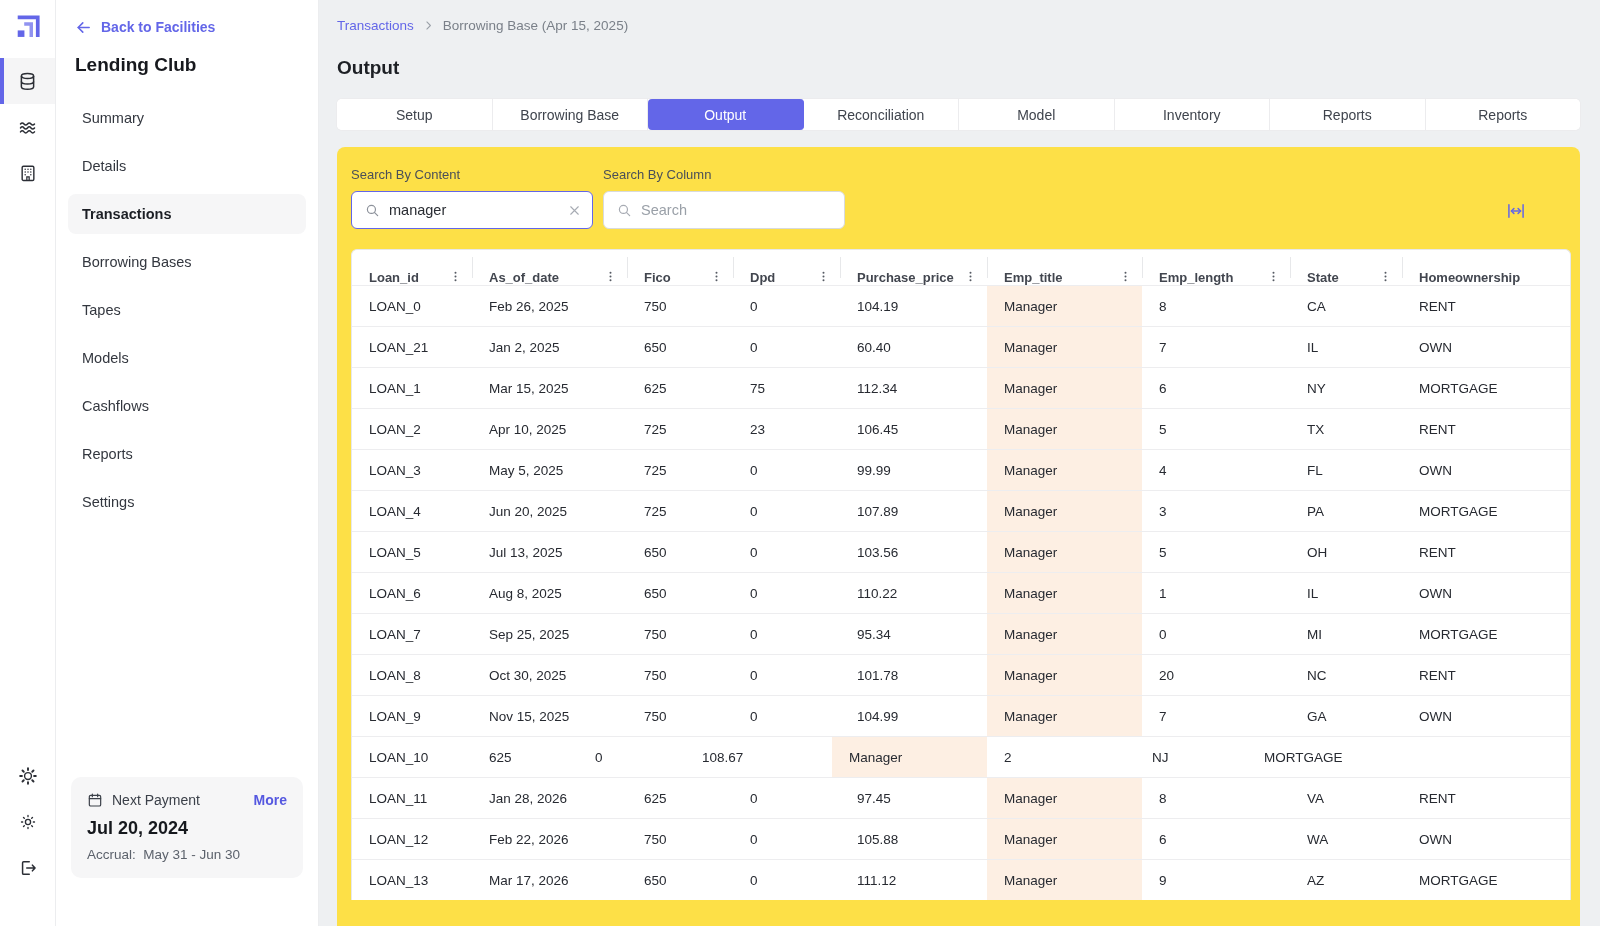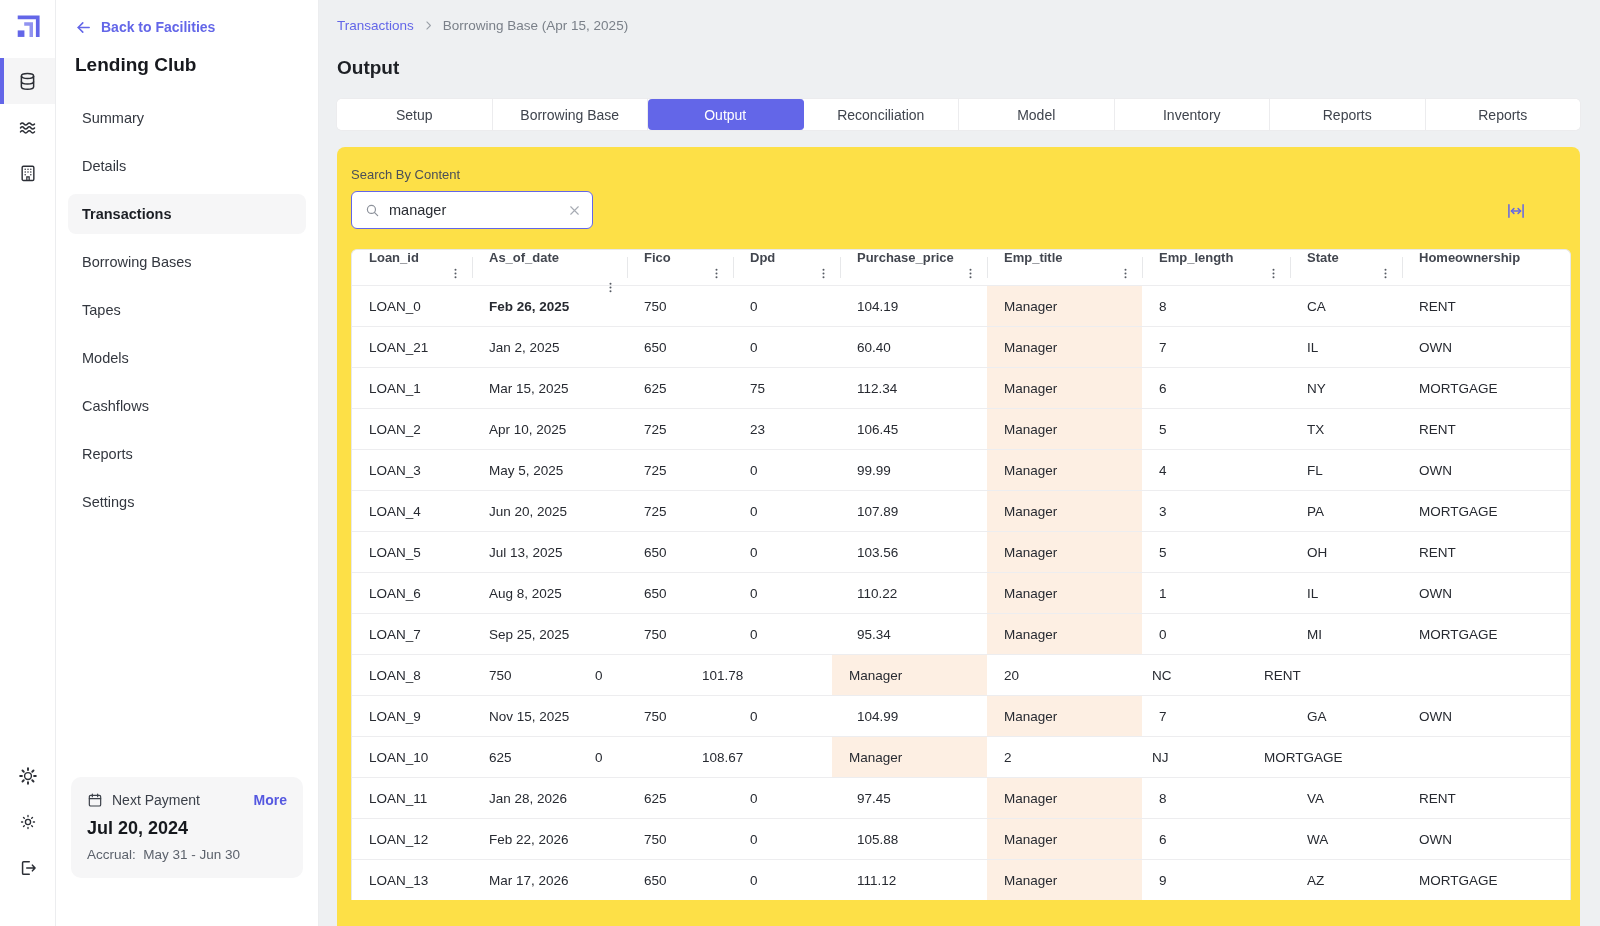--- a/index.html
+++ b/index.html
@@ -94,22 +94,22 @@
   .clear-btn { cursor:pointer; display:flex; }
   .resize-btn { margin-left:auto; margin-right:40px; margin-bottom:8px; cursor:pointer; display:flex; }
 
   
   .table {
     margin-top:20px; border:1px solid #e7e8ea; border-bottom:none; border-radius:6px 6px 0 0;
     width:1220px; overflow:hidden; background:#fff;
   }
   .thead { display:flex; height:35px; align-items:center; }
   .th {
-    height:100%; display:flex; align-items:flex-start; padding-left:17px; padding-right:8px;
-    font-size:13px; font-weight:700; color:#42464f; position:relative; flex-shrink:0;flex-direction:column;
+    height:100%; display:flex; align-items:flex-end; padding-left:17px; padding-right:8px;
+    font-size:13px; font-weight:700; color:#42464f; position:relative; flex-shrink:0;
   }
   .th + .th::before {
     content:""; position:absolute; left:0; top:7px; bottom:7px; width:1px; background:#e7e8ea;
   }
   .th-menu { margin-left:auto; cursor:pointer; display:flex; padding:2px; }
   .tr { display:flex; height:41px; border-top:1px solid #ededef; }
   .td {
     height:100%; display:flex; align-items:center; padding-left:17px;
     font-size:13.5px; color:#272a31; flex-shrink:0; overflow:hidden; white-space:nowrap;
   }
@@ -308,20 +308,32 @@
                 </svg>
             </span>
             <input type="text" value="manager" style="">
             <span class="clear-btn">
               <svg viewBox="0 0 24 24" width="15" height="15" fill="none" stroke="#a7abb3" stroke-width="1.8" stroke-linecap="round">
                   <path d="M6 6l12 12M18 6L6 18"></path>
                 </svg>
             </span>
           </div>
         </div>
+        <div class="field">
+          <label class="field-label">Search By Column</label>
+          <div class="inputbox">
+            <span style="display:flex;">
+              <svg viewBox="0 0 24 24" width="17" height="17" fill="none" stroke="#a7abb3" stroke-width="1.7" stroke-linecap="round">
+                  <circle cx="10.5" cy="10.5" r="5.7"></circle>
+                  <path d="M15 15l4.3 4.3"></path>
+                </svg>
+            </span>
+            <input type="text" placeholder="Search" style="">
+          </div>
+        </div>
         <span class="resize-btn">
           <svg viewBox="0 0 24 24" width="20" height="20" fill="none" stroke="#6366e8" stroke-width="1.8" stroke-linecap="round" stroke-linejoin="round">
             <path d="M3.5 4.5v15M20.5 4.5v15"></path>
               <path d="M6.5 12h11"></path>
               <path d="M9.5 9l-3 3 3 3M14.5 9l3 3-3 3"></path>
           </svg>
         </span>
       </div>
 
       <div class="table" id="dataTable">
@@ -405,21 +417,21 @@
                   <circle cx="8" cy="12.6" r="1.25"></circle>
                 </svg>
               </span>
             </div>
             <div class="th" style="width: 168px;">
               <span>Homeownership</span>
             </div>
           </div>
           <div class="tr">
             <div class="td" style="width: 120px;">LOAN_0</div>
-            <div class="td" style="width: 155px; font-weight: bold;">Feb 26, 2025</div>
+            <div class="td" style="width: 155px;">Feb 26, 2025</div>
             <div class="td" style="width: 106px;">750</div>
             <div class="td" style="width: 107px;">0</div>
             <div class="td" style="width: 147px;">104.19</div>
             <div class="td hl" style="width: 155px;">Manager</div>
             <div class="td" style="width: 148px;">8</div>
             <div class="td" style="width: 112px;">CA</div>
             <div class="td" style="width: 168px;">RENT</div>
           </div>
           <div class="tr">
             <div class="td" style="width: 120px;">LOAN_21</div>
@@ -504,20 +516,21 @@
             <div class="td" style="width: 106px;">750</div>
             <div class="td" style="width: 107px;">0</div>
             <div class="td" style="width: 147px;">95.34</div>
             <div class="td hl" style="width: 155px;">Manager</div>
             <div class="td" style="width: 148px;">0</div>
             <div class="td" style="width: 112px;">MI</div>
             <div class="td" style="width: 168px;">MORTGAGE</div>
           </div>
           <div class="tr">
             <div class="td" style="width: 120px;">LOAN_8</div>
+            <div class="td" style="width: 155px;">Oct 30, 2025</div>
             <div class="td" style="width: 106px;">750</div>
             <div class="td" style="width: 107px;">0</div>
             <div class="td" style="width: 147px;">101.78</div>
             <div class="td hl" style="width: 155px;">Manager</div>
             <div class="td" style="width: 148px;">20</div>
             <div class="td" style="width: 112px;">NC</div>
             <div class="td" style="width: 168px;">RENT</div>
           </div>
           <div class="tr">
             <div class="td" style="width: 120px;">LOAN_9</div>

